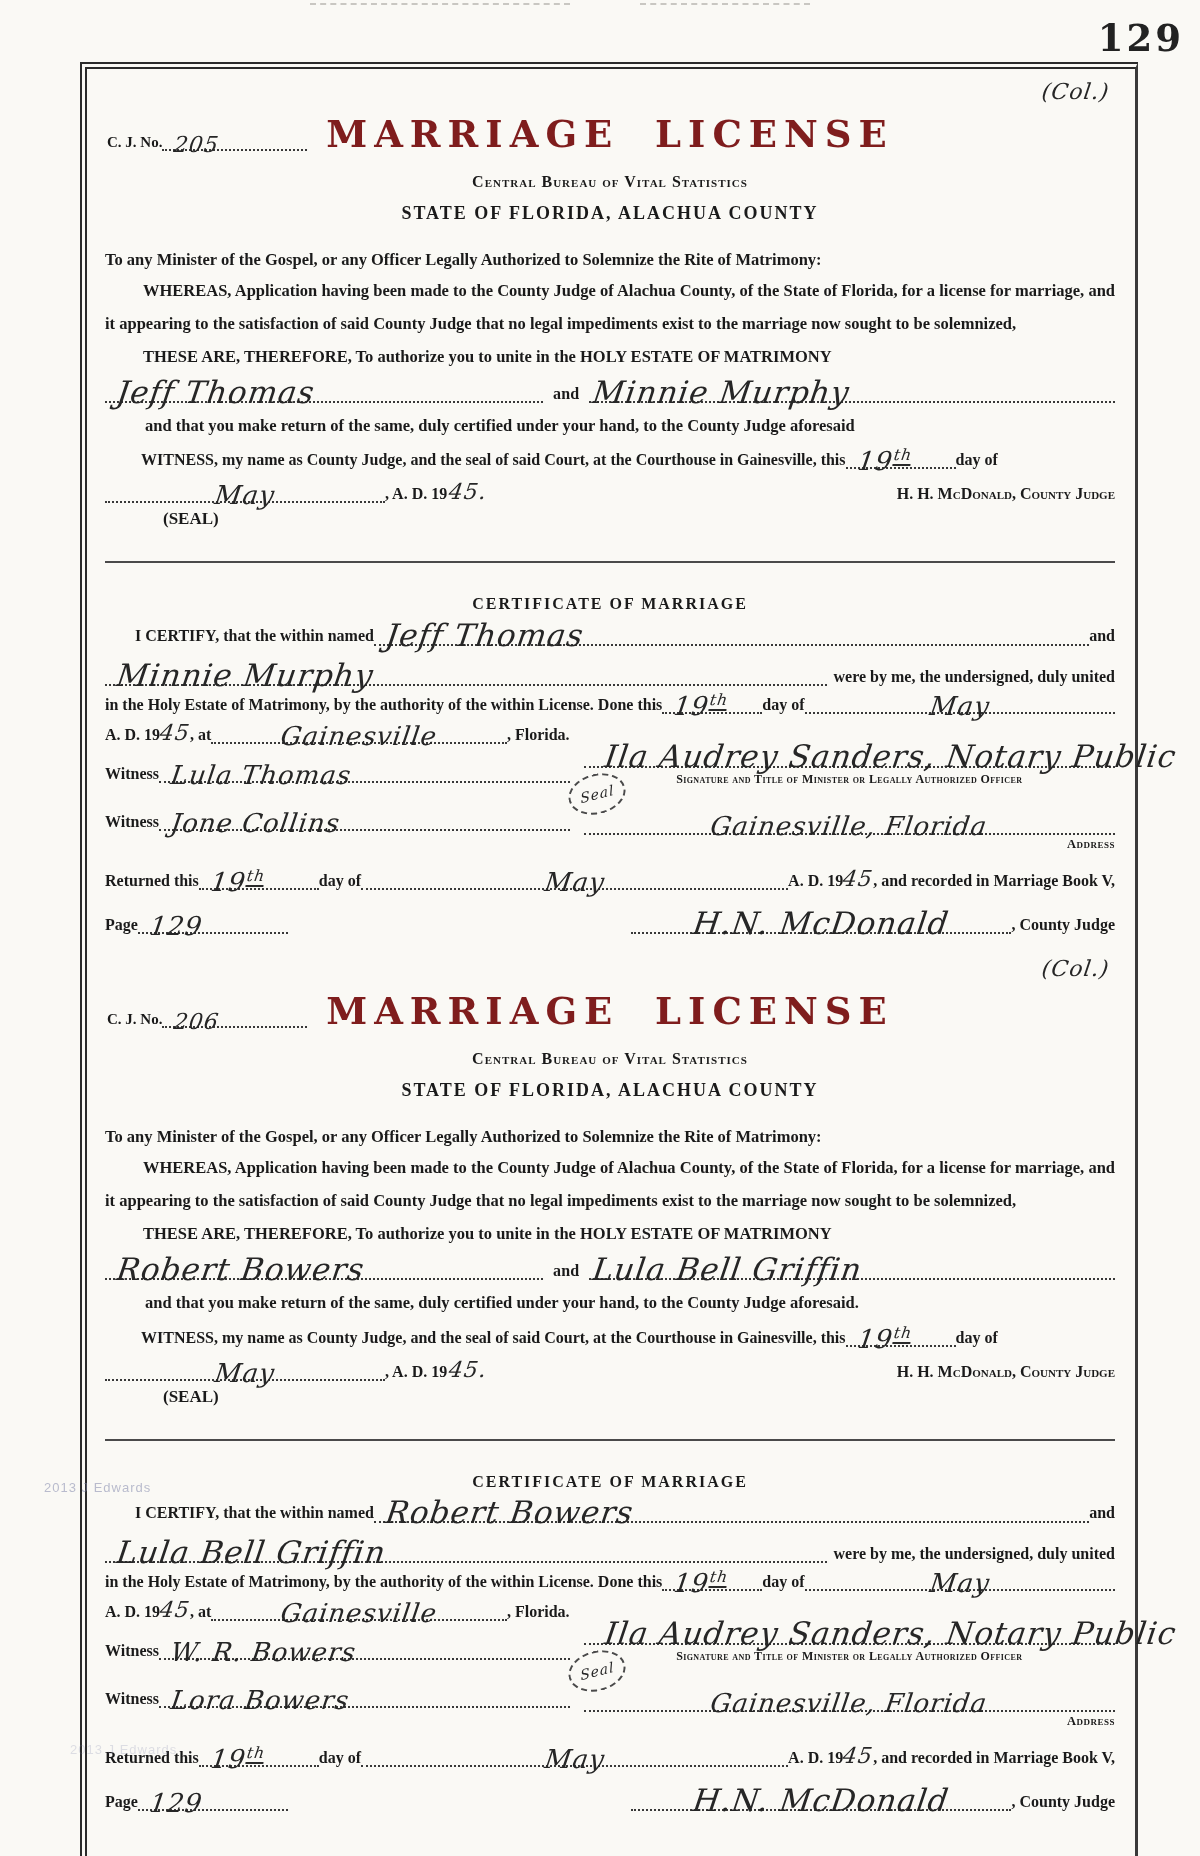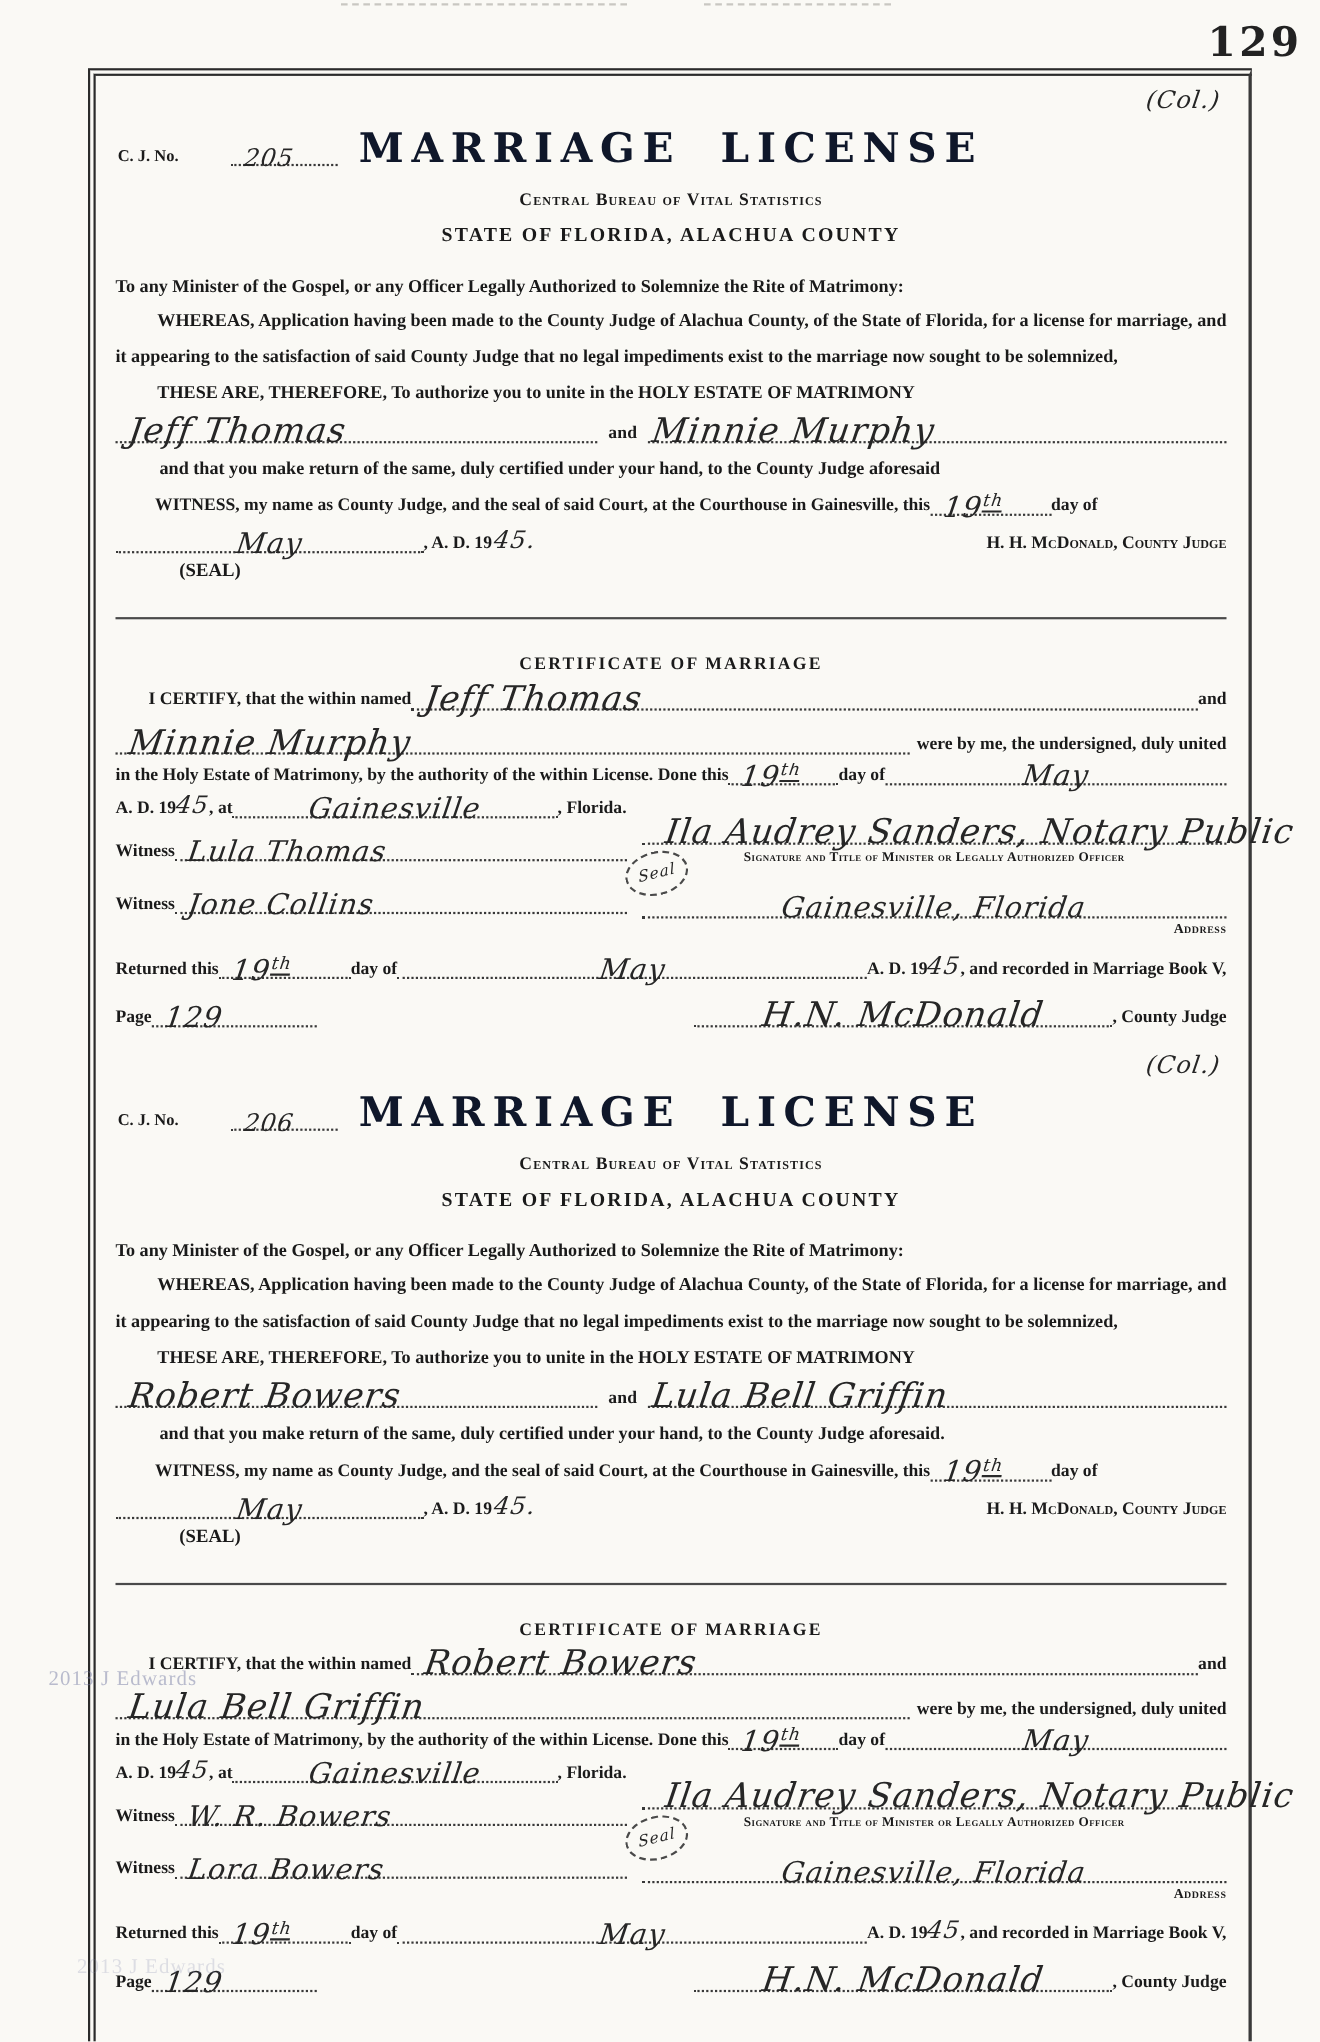--- a/index.html
+++ b/index.html
@@ -39,23 +39,23 @@
   }
   .hw-xl{font-size:31px;}
   .hw-lg{font-size:26px;}
   .hw-md{font-size:22px;}
   sup.th{font-size:60%;vertical-align:super;border-bottom:2px solid #2a2a2a;}
 
   .col-note{text-align:right;padding-right:6px;margin-top:6px;height:26px;}
   .head{position:relative;margin-top:2px;height:50px;}
   .title{
     text-align:center;font-family:"DejaVu Serif",serif;font-weight:bold;
-    font-size:37px;letter-spacing:7px;word-spacing:16px;line-height:50px;color:#0f172a;
-  }
-  .cj{position:absolute;left:2px;bottom:8px;display:flex;align-items:flex-start;width:200px;font-size:15px;font-weight:600;gap:48px;}
+    font-size:37px;letter-spacing:7px;word-spacing:16px;line-height:50px;color:#7f1d1d;
+  }
+  .cj{position:absolute;left:2px;bottom:8px;display:flex;align-items:flex-start;width:200px;font-size:15px;font-weight:600;}
   .cj .fill{height:1em;}
   .bureau{text-align:center;font-variant:small-caps;font-weight:700;font-size:16px;letter-spacing:1px;margin-top:14px;}
   .stateline{text-align:center;font-size:18px;font-weight:600;letter-spacing:2px;margin-top:12px;}
   .addressee{margin-top:26px;font-size:16.5px;font-weight:700;}
   .para{
     margin-top:4px;font-size:16.5px;font-weight:600;line-height:33px;
     text-align:justify;text-indent:38px;
   }
   .therefore{margin-top:0;font-size:16.5px;font-weight:600;line-height:33px;text-indent:38px;}
   .names-row{height:30px;}
@@ -98,22 +98,22 @@
   .seal-doodle .hw{font-size:14px;}
   .returned-row{margin-top:16px;}
   .returned-row .day-fill{flex:none;width:120px;}
   .returned-row .tail{white-space:nowrap;}
   .page-row{margin-top:14px;height:30px;}
   .page-row .page-fill{flex:none;width:150px;}
   .page-row .sig-fill{flex:none;width:380px;}
   .page-row .tail{white-space:nowrap;}
   .lbl{white-space:nowrap;}
   .watermark{
-    position:absolute;font-family:Liberation Serif, serif;font-size:19px;
-    color:rgba(120,125,165,.5);letter-spacing:1px;z-index:3;margin-top:36px;
+    position:absolute;font-family:Liberation Sans, sans-serif;font-size:13px;
+    color:rgba(120,125,165,.5);letter-spacing:1px;z-index:3;
   }
 </style>
 </head>
 <body>
 
 <div class="scan-mark" style="left:310px;top:3px;width:260px;"></div>
 <div class="scan-mark" style="left:640px;top:3px;width:170px;"></div>
 
 <div class="page-number">129</div>
 

